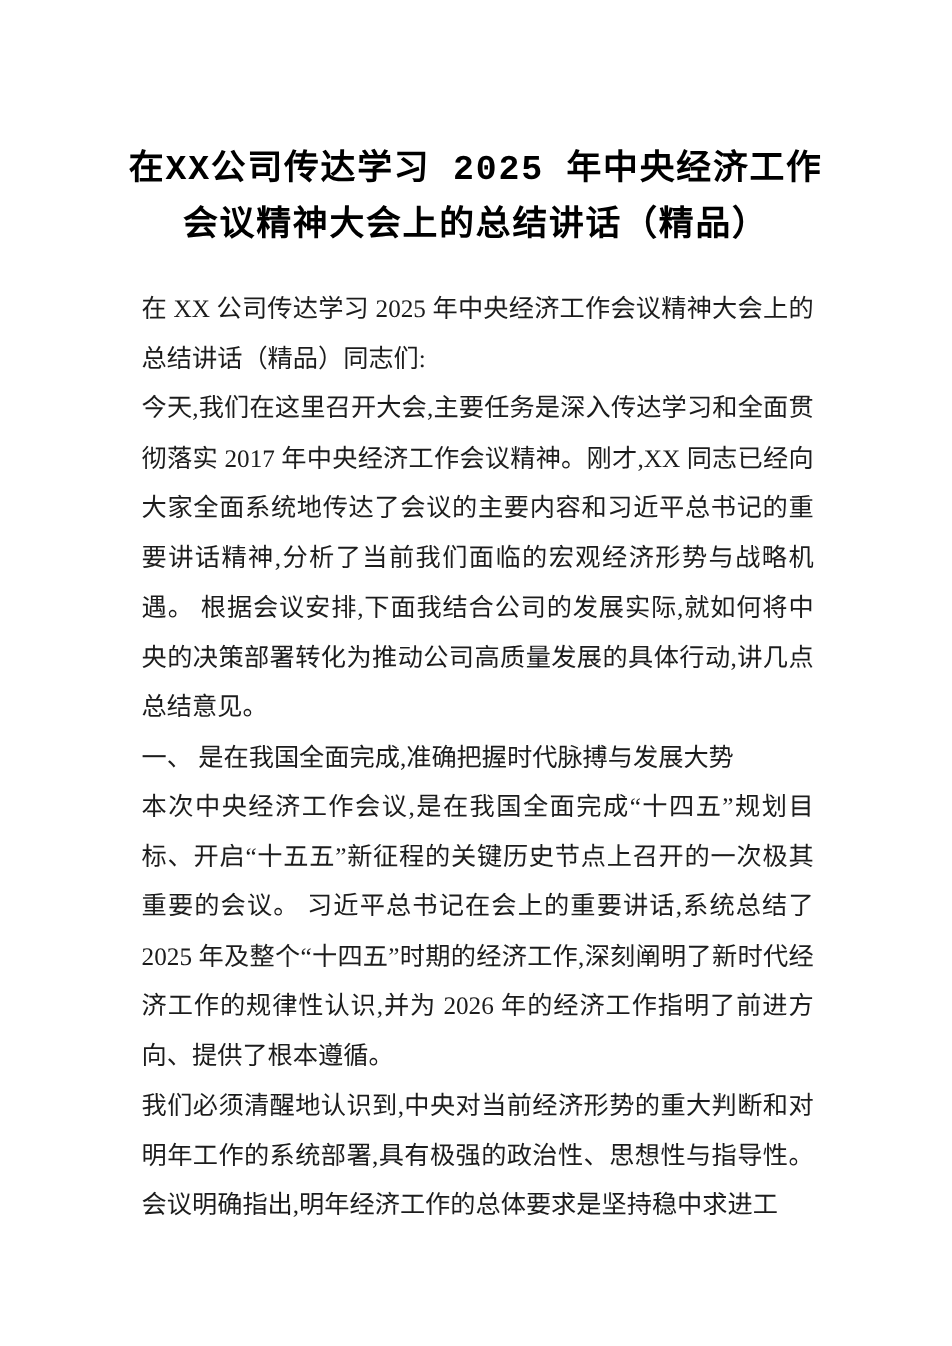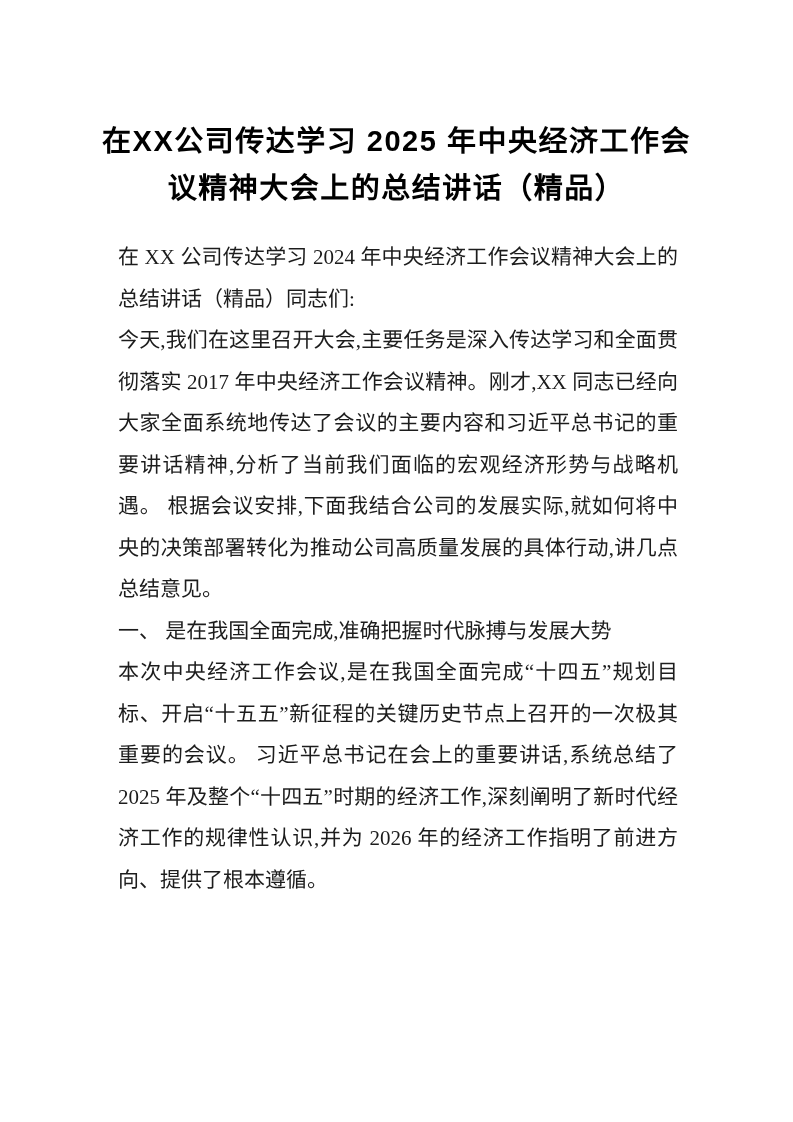--- a/index.html
+++ b/index.html
@@ -19,21 +19,21 @@
   }
   .doc-title {
     margin: 0;
     padding: 118px 98px 0 98px;
     font-size: 29px;
     line-height: 47px;
     font-weight: 700;
     text-align: center;
     letter-spacing: 1.5px;
     color: #000000;
-    font-family: Liberation Sans, sans-serif;
+    font-family: Liberation Mono, monospace;
   }
   .doc-body {
     padding: 25px 115px 0 118px;
     font-size: 21px;
     line-height: 41.5px;
     color: #1c1c1c;
     text-align: justify;
     text-justify: inter-character;
     font-family: "Liberation Serif", "DejaVu Serif", serif;
   }
@@ -42,18 +42,19 @@
     padding: 0;
   }
 </style>
 </head>
 <body>
 
 <div class="page">
   <h1 class="doc-title">在XX公司传达学习 2025 年中央经济工作会议精神大会上的总结讲话（精品）</h1>
 
   <div class="doc-body">
-    <p>在 XX 公司传达学习 2024 年中央经济工作会议精神大会上的总结讲话（精品）同志们:</p>
+    <p>在 XX 公司传达学习 2025 年中央经济工作会议精神大会上的总结讲话（精品）同志们:</p>
     <p>今天,我们在这里召开大会,主要任务是深入传达学习和全面贯彻落实 2017 年中央经济工作会议精神。刚才,XX 同志已经向大家全面系统地传达了会议的主要内容和习近平总书记的重要讲话精神,分析了当前我们面临的宏观经济形势与战略机遇。 根据会议安排,下面我结合公司的发展实际,就如何将中央的决策部署转化为推动公司高质量发展的具体行动,讲几点总结意见。</p>
     <p>一、 是在我国全面完成,准确把握时代脉搏与发展大势</p>
     <p>本次中央经济工作会议,是在我国全面完成“十四五”规划目标、开启“十五五”新征程的关键历史节点上召开的一次极其重要的会议。 习近平总书记在会上的重要讲话,系统总结了 2025 年及整个“十四五”时期的经济工作,深刻阐明了新时代经济工作的规律性认识,并为 2026 年的经济工作指明了前进方向、提供了根本遵循。</p>
+    <p>我们必须清醒地认识到,中央对当前经济形势的重大判断和对明年工作的系统部署,具有极强的政治性、思想性与指导性。会议明确指出,明年经济工作的总体要求是坚持稳中求进工</p>
   </div>
 </div>
 
 </body></html>

